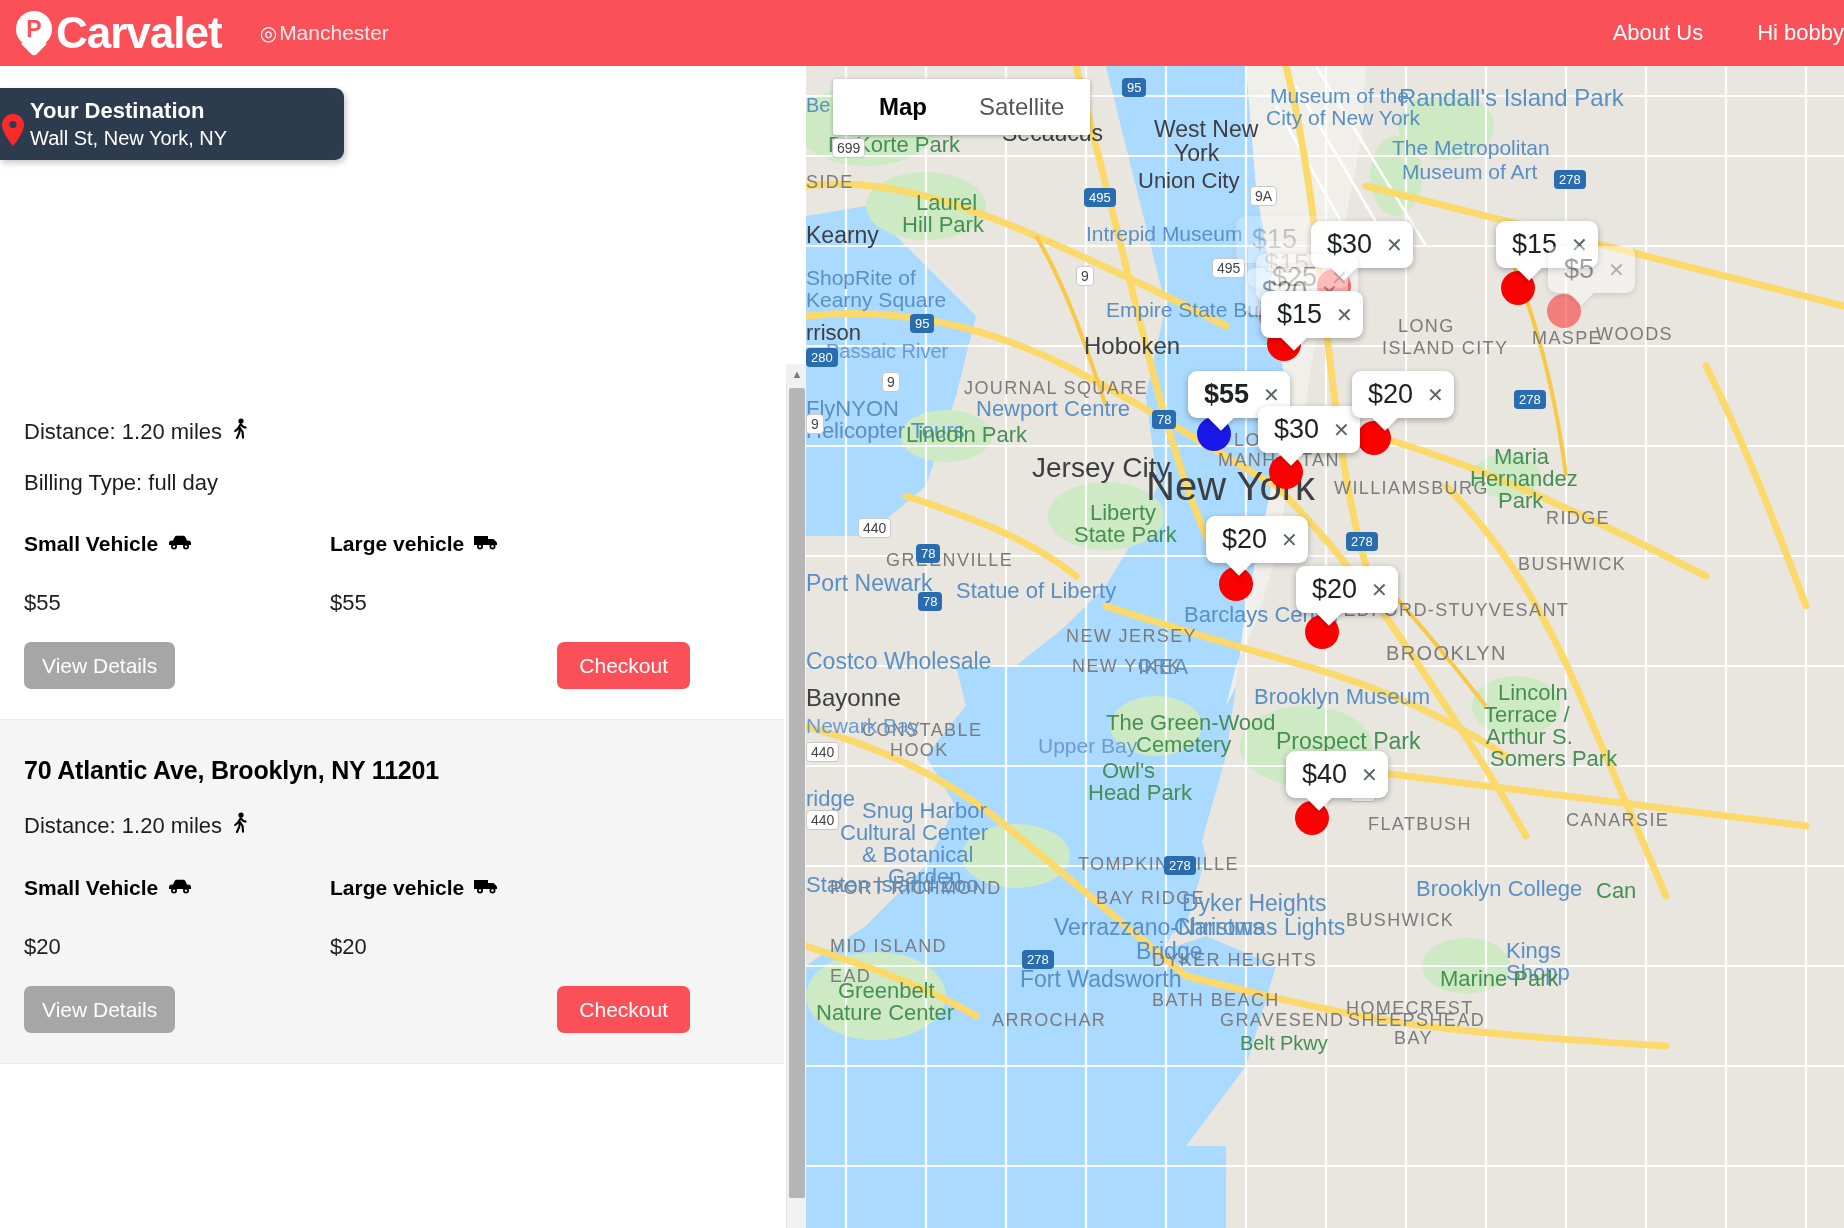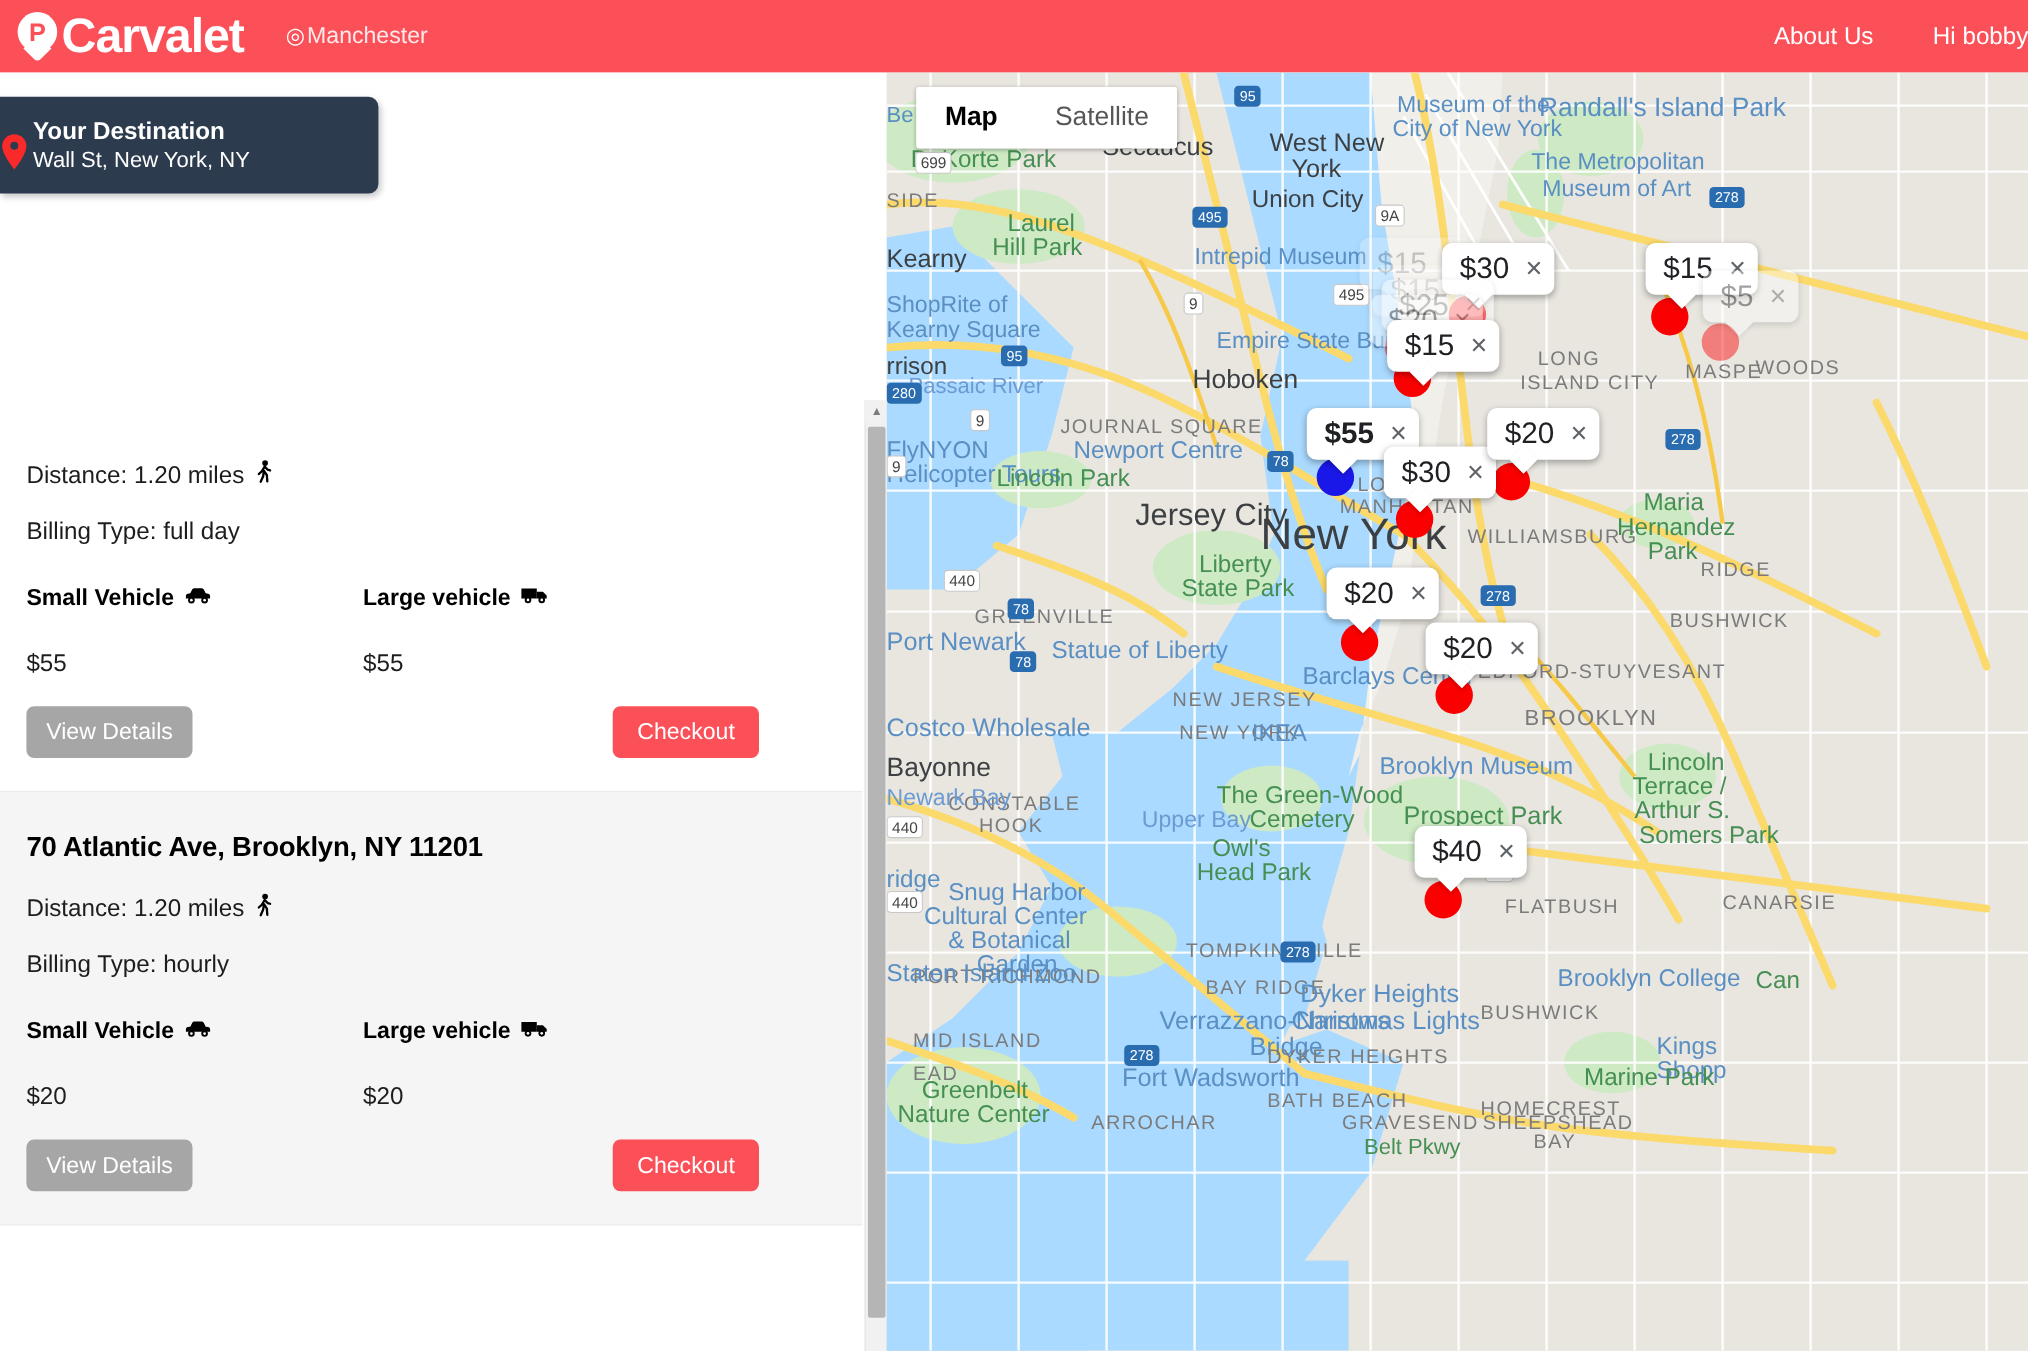--- a/index.html
+++ b/index.html
@@ -55,21 +55,21 @@
     color: #fff; font-size: 22px; text-decoration: none; cursor: pointer;
   }
   #greet { color: #fff; font-size: 22px; }
 
   
   #left {
     position: absolute; left: 0; top: 66px; width: 806px; height: 1162px;
     background: #ffffff;
   }
   #dest-card {
-    position: absolute; left: 0; top: 22px; width: 344px; height: 88px;
+    position: absolute; left: 0; top: 22px; width: 344px; height: 72px;
     background: #2c3b4e; border-radius: 0 9px 9px 0;
     display: flex; align-items: center;
     box-shadow: 2px 3px 6px rgba(0,0,0,.22);
   }
   #dest-pin {
     width: 26px; margin-left: 0px; flex: none; position: relative; height: 40px;
   }
   #dest-pin svg { position: absolute; left: -4px; top: 6px; }
   #dest-txt { margin-left: 4px; }
   #dest-title { color: #fff; font-size: 22px; font-weight: bold; line-height: 1.25; }
@@ -144,21 +144,21 @@
 
   
   #map {
     position: absolute; left: 806px; top: 66px; width: 1038px; height: 1162px;
     overflow: hidden; background: #e8e6e1;
   }
   #map-canvas { position: absolute; left: 0; top: 0; width: 1038px; height: 1162px; }
   #maptype {
     position: absolute; left: 27px; top: 13px; height: 56px;
     display: flex; background: #fff; border-radius: 3px;
-    box-shadow: 0 1px 4px rgba(0,0,0,.3); overflow: hidden; z-index: 40;
+    box-shadow: 0 1px 4px rgba(0,0,0,.3); overflow: hidden; z-index: 40; padding-left: 20px;
   }
   #maptype div {
     display: flex; align-items: center; padding: 0 26px;
     font-size: 24px; color: #565656; cursor: pointer;
     font-family: "Liberation Sans", sans-serif;
   }
   #maptype div.active { color: #000; font-weight: bold; background: #fff; }
   #maptype div.inactive { background: #fff; }
 
   
@@ -294,23 +294,20 @@
         </div>
       </div>
       <div class="card alt">
         <div class="addr">70 Atlantic Ave, Brooklyn, NY 11201</div>
         <div class="meta">
           <span>Distance: 1.20 miles</span>
           <span><svg width="13" height="22" viewBox="0 0 13 22">
               <circle cx="7" cy="3" r="2.6" fill="#000"></circle>
               <path d="M6.6 6.2 L4 10.5 L1.2 13 M6.6 6.2 L9.4 9 L11.6 9.6 M6 10 L5.2 15 L3 20 M6 10 L8.6 14 L9 19.6" stroke="#000" stroke-width="2.1" fill="none" stroke-linecap="round"></path>
             </svg></span>
-        </div>
-        <div class="meta">
-          <span>Billing Type: hourly</span>
         </div>
         <div class="veh-row">
           <div class="veh-col">
             <div class="veh-head">
               <span>Small Vehicle</span>
               <span><svg width="26" height="17" viewBox="0 0 26 17">
                   <path d="M2 11h22v-2.2c0-1.1-.8-1.9-1.8-2.1L20 6.4 18.3 3C17.9 2.2 17.1 1.7 16.2 1.7H9.8C8.9 1.7 8.1 2.2 7.7 3L6 6.4l-2.2.3C2.8 6.9 2 7.7 2 8.8z" fill="#000"></path>
                   <circle cx="7" cy="12.6" r="3" fill="#000"></circle>
                   <circle cx="19" cy="12.6" r="3" fill="#000"></circle>
                   <circle cx="7" cy="12.6" r="1.2" fill="#fff"></circle>

